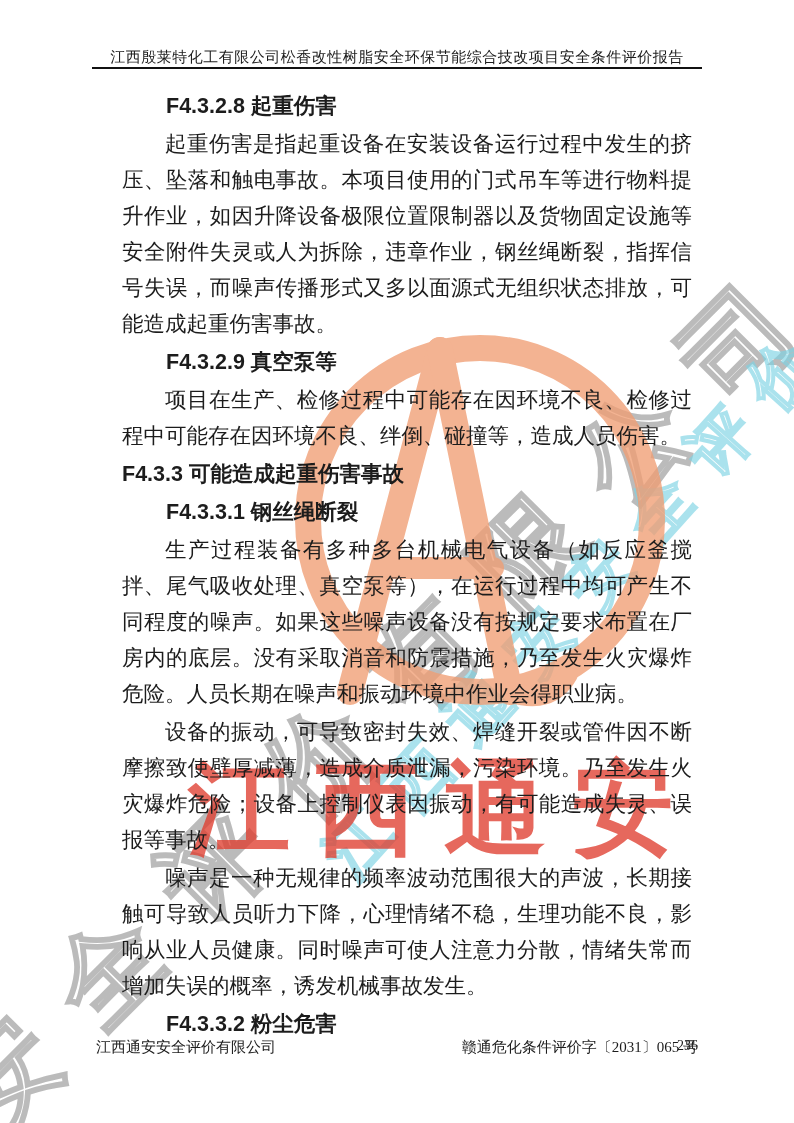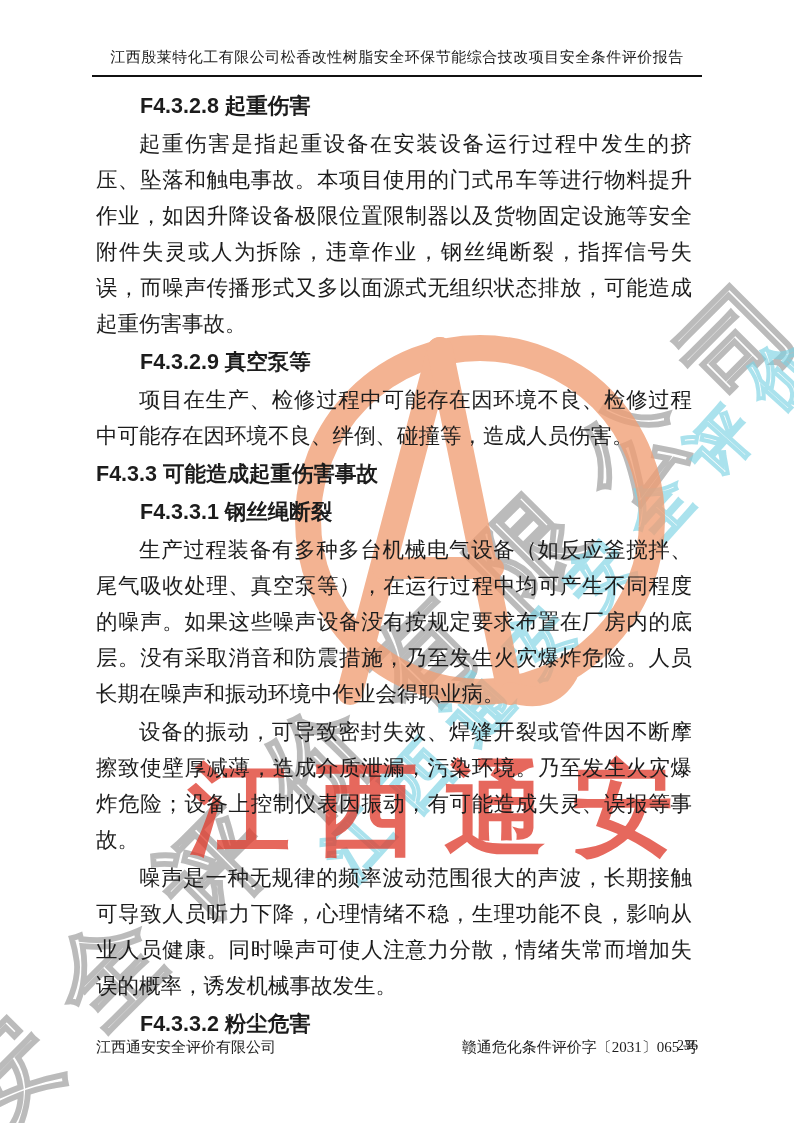--- a/index.html
+++ b/index.html
@@ -53,36 +53,35 @@
   }
 
   
   .header {
     position: absolute;
     left: 92px; top: 48px;
     width: 610px;
     text-align: center;
     font-size: 15px;
     letter-spacing: 0.5px;
-    padding-bottom: 8px;
     border-bottom: 2.5px solid #111;
     z-index: 10;
   }
 
   
   .content {
     position: absolute;
     left: 96px; top: 88px;
     width: 596px;
     z-index: 10;
     font-size: 21.5px;
     line-height: 36px;
     text-align: justify;
   }
-  .content .blk { margin-bottom: 2px; }
+  .content .blk { margin-bottom: 2px; margin-left: 26px; }
   .content p.body-para { text-indent: 2em; }
   .content .h3, .content .h4 {
     font-family: "Liberation Sans", "DejaVu Sans", sans-serif;
     font-weight: bold;
     font-size: 21.5px;
   }
   .content .h4 { padding-left: 44px; }
 
   
   .footer {

